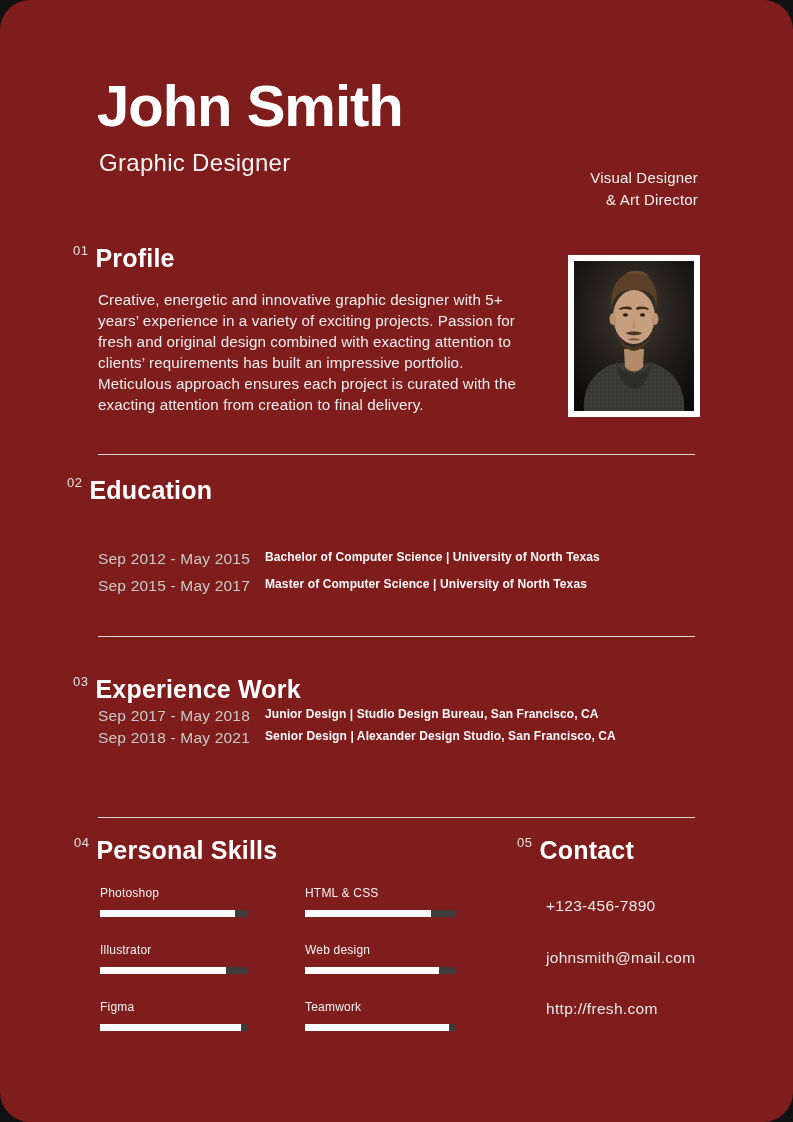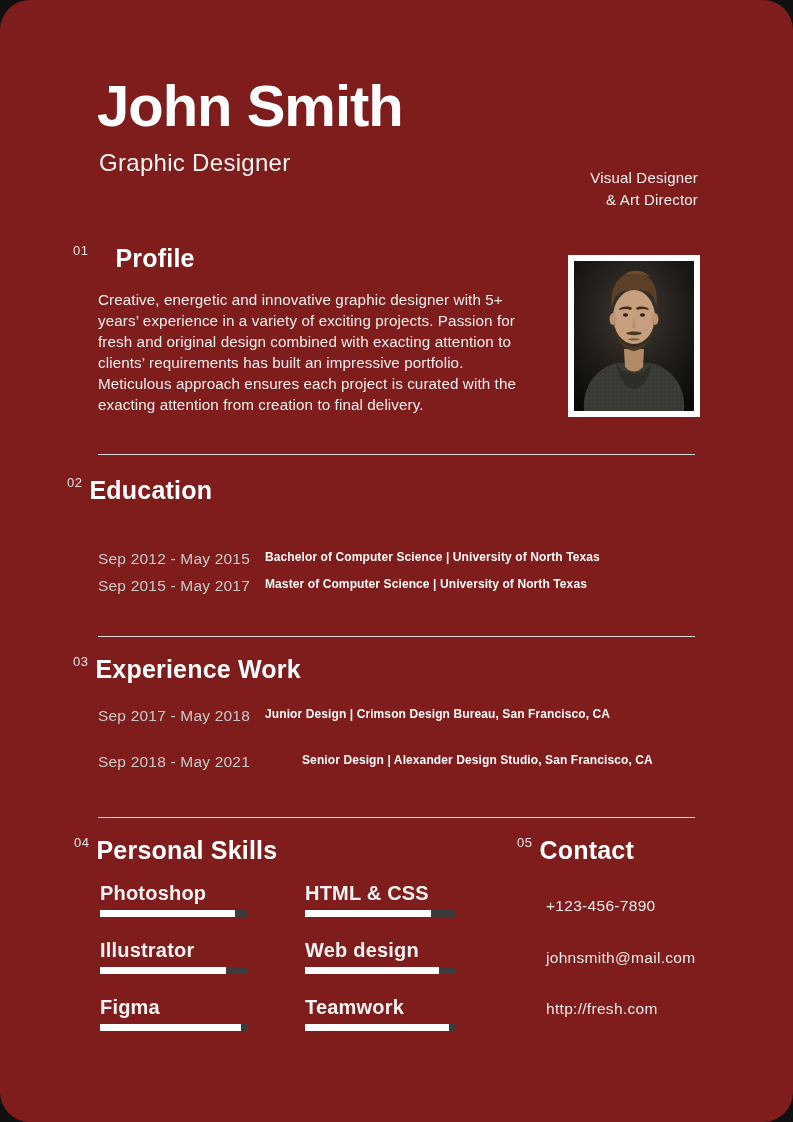--- a/index.html
+++ b/index.html
@@ -113,26 +113,25 @@
     color: #f8f8f8;
     letter-spacing: 0.1px;
   }
 
   
   .skill-col { position: absolute; top: 884px; }
   .skill-col.col-1 { left: 100px; width: 148px; }
   .skill-col.col-2 { left: 305px; width: 150px; }
   .skill-item { margin-bottom: 24px; }
   .skill-label {
-    font-size: 20px;
+    font-size: 12px;
     color: #f2f2f2;
     line-height: 18px;
     margin-bottom: 8px;
     letter-spacing: 0.2px;
-    font-weight: bold;
   }
   .skill-bar {
     position: relative;
     height: 7px;
     background: #3c3c3c;
     width: 100%;
   }
   .skill-fill {
     position: absolute;
     left: 0; top: 0; bottom: 0;
@@ -154,21 +153,21 @@
 
 <div class="page">
 
   <div class="name">John Smith</div>
   <div class="job-title">Graphic Designer</div>
   <div class="tagline">
     <div>Visual Designer</div>
     <div>&amp; Art Director</div>
   </div>
 
-  <div class="section-head" style="left:73px; top:245px;gap:20px;">
+  <div class="section-head" style="left:73px; top:245px;">
     <span class="sec-num">01</span>
     <span class="sec-title">Profile</span>
   </div>
   <div class="profile-body">Creative, energetic and innovative graphic designer with 5+ years’ experience in a variety of exciting projects. Passion for fresh and original design combined with exacting attention to clients’ requirements has built an impressive portfolio. Meticulous approach ensures each project is curated with the exacting attention from creation to final delivery.</div>
 
   <div class="photo-frame">
     <svg viewBox="0 0 120 150" xmlns="http://www.w3.org/2000/svg">
       <defs>
         <radialGradient id="bgGrad" cx="50%" cy="35%" r="75%">
           <stop offset="0%" stop-color="#413a32"></stop>
@@ -220,29 +219,29 @@
     <span class="t-dates">Sep 2012 - May 2015</span>
     <span class="t-desc">Bachelor of Computer Science | University of North Texas</span>
   </div>
   <div class="t-row" style="top:577px;">
     <span class="t-dates">Sep 2015 - May 2017</span>
     <span class="t-desc">Master of Computer Science | University of North Texas</span>
   </div>
 
   <div class="rule" style="top:636px;"></div>
 
-  <div class="section-head" style="left:73px; top:656px;">
+  <div class="section-head" style="left:73px; top:676px;">
     <span class="sec-num">03</span>
     <span class="sec-title">Experience Work</span>
   </div>
   <div class="t-row" style="top:707px;">
     <span class="t-dates">Sep 2017 - May 2018</span>
-    <span class="t-desc">Junior Design | Crimson Design Bureau, San Francisco, CA</span>
-  </div>
-  <div class="t-row" style="top:753px;gap:37px;">
+    <span class="t-desc">Junior Design | Studio Design Bureau, San Francisco, CA</span>
+  </div>
+  <div class="t-row" style="top:729px;">
     <span class="t-dates">Sep 2018 - May 2021</span>
     <span class="t-desc">Senior Design | Alexander Design Studio, San Francisco, CA</span>
   </div>
 
   <div class="rule" style="top:817px;"></div>
 
   <div class="section-head" style="left:74px; top:837px;">
     <span class="sec-num">04</span>
     <span class="sec-title">Personal Skills</span>
   </div>

